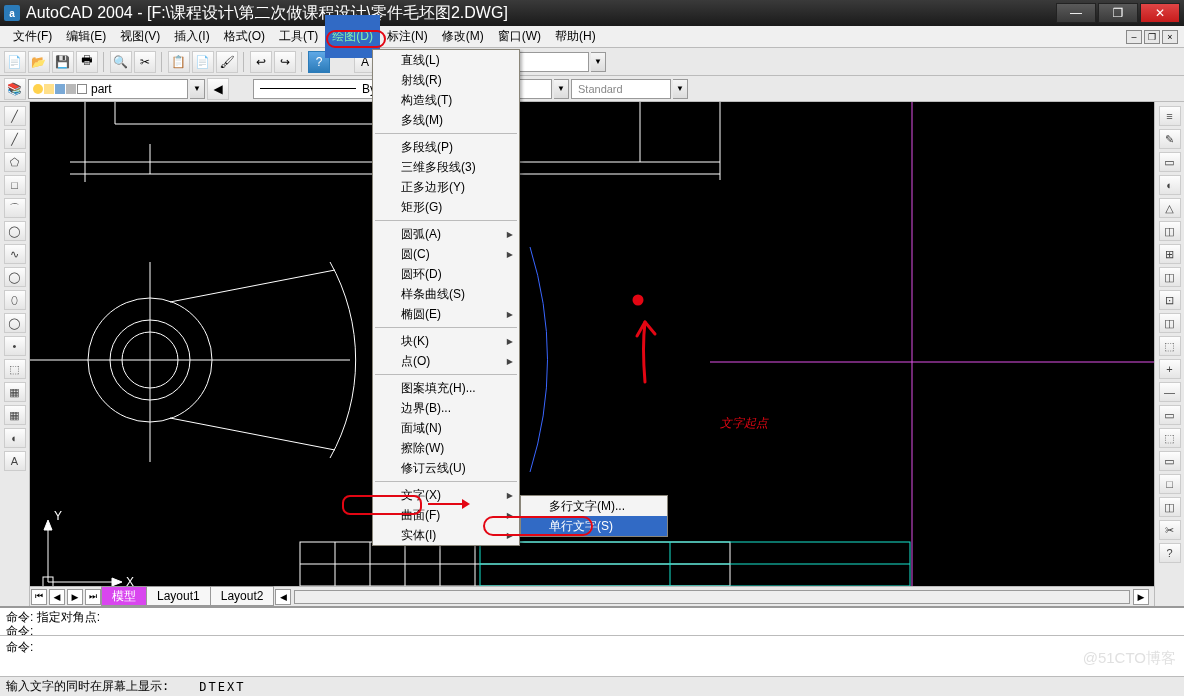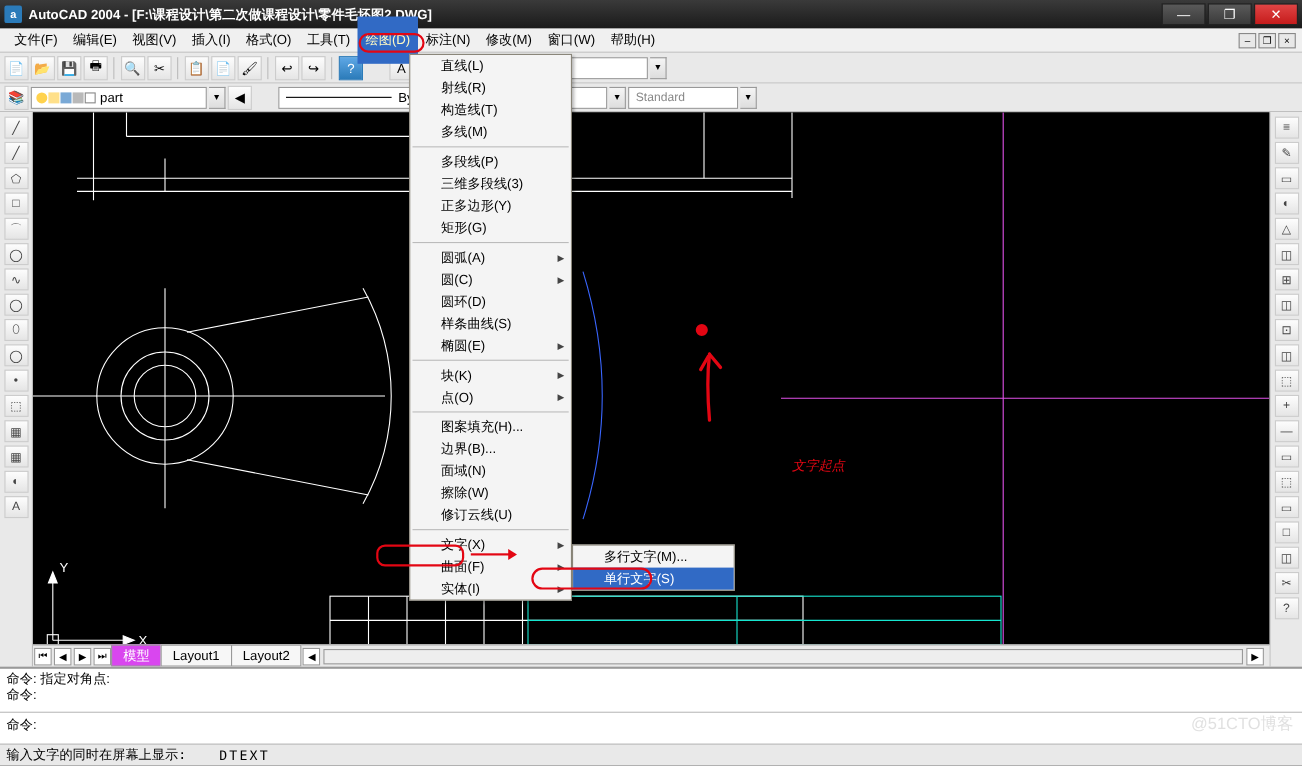--- a/index.html
+++ b/index.html
@@ -1,27 +1,27 @@
 <!DOCTYPE html>
 <html><head>
 <meta charset="utf-8">
 <style>
 * { margin: 0; padding: 0; box-sizing: border-box; font-family: "Microsoft YaHei", "SimSun", Arial, sans-serif; font-size: 12px; }
 body { width: 1184px; height: 696px; background: #fff; position: relative; overflow: hidden; }
 
 .titlebar { height: 26px; background: linear-gradient(#3a3a3a, #1a1a1a); display: flex; align-items: center; padding: 0 4px; color: #fff; }
 .titlebar .appicon { width: 16px; height: 16px; background: #2b7bb9; border-radius: 2px; margin-right: 6px; display: inline-flex; align-items: center; justify-content: center; font-size: 10px; color:#fff; font-weight:bold;}
-.titlebar .titletext { flex: 1; font-size: 12px; font-weight: bold; }
+.titlebar .titletext { flex: 1; font-size: 16px; }
 .titlebar .winbtns { display: flex; }
 .titlebar .winbtn { width: 40px; height: 20px; margin-left: 2px; background: linear-gradient(#5a5a5a,#3a3a3a); border: 1px solid #222; display: flex; align-items: center; justify-content: center; color: #fff; }
 .titlebar .winbtn.close { background: linear-gradient(#e04545,#c51b1b); }
 
 .menubar { height: 22px; background: #f0f0f0; border-bottom: 1px solid #bbb; display: flex; align-items: center; padding: 0 6px; }
 .menubar .menuitem { padding: 13px 7px; cursor: default; position: relative; }
-.menubar .menuitem.open { background: #316ac5; color: #fef9c3; }
+.menubar .menuitem.open { background: #316ac5; color: #86efac; }
 .menubar .mdi-btns { margin-left:auto; display:flex; gap:2px;}
 .menubar .mdi-btns span { width:16px; height:14px; border:1px solid #888; background:#e8e8e8; font-size:9px; display:flex; align-items:center; justify-content:center;}
 
 .red-circle { position: absolute; border: 2px solid #e30613; border-radius: 50%/50%; pointer-events: none; }
 .red-circle.menu { left: 326px; top: 30px; width: 60px; height: 18px; border-radius: 10px; }
 
 .toolbar1 { height: 28px; background: #e9e9e9; border-bottom: 1px solid #bbb; display: flex; align-items: center; padding: 2px 4px; gap: 2px; }
 .tbtn { width: 22px; height: 22px; border: 1px solid #ccc; background: linear-gradient(#fdfdfd,#e5e5e5); display: flex; align-items: center; justify-content: center; font-size: 12px; }
 .tsep { width: 2px; height: 20px; border-left: 1px solid #bbb; margin: 0 3px; }
 .question { background: linear-gradient(#5fa8e6,#2b7bb9); color:#fff; border-color:#2b7bb9;}
@@ -60,21 +60,21 @@
 .dropdown .ditem.hl::after { color:#fff;}
 .dd1 { left: 332px; top: 49px; width: 148px; }
 .dd2 { left: 480px; top: 495px; width: 148px; }
 
 .red-circle.text { left: 342px; top: 495px; width: 80px; height: 20px; border-radius: 8px; }
 .red-arrow-right { position:absolute; left: 428px; top: 503px; width: 40px; height: 2px; background: #e30613; pointer-events:none;}
 .red-arrow-right::after { content:""; position:absolute; right:-2px; top:-4px; border-left:8px solid #e30613; border-top:5px solid transparent; border-bottom:5px solid transparent;}
 .red-circle.singletext { left: 483px; top: 516px; width: 110px; height: 20px; border-radius: 10px; }
 
 .command-area { position:absolute; left:0; right:0; bottom: 20px; height: 70px; background:#fff; border-top: 2px solid #999;}
-.command-log { height: 40px; overflow:hidden; padding: 2px 6px; font-family: SimSun, monospace; font-size:12px; line-height:14px; border-bottom:1px solid #bbb;}
+.command-log { height: 28px; overflow:hidden; padding: 2px 6px; font-family: SimSun, monospace; font-size:12px; line-height:14px; border-bottom:1px solid #bbb;}
 .command-input { height: 22px; display:flex; align-items:center; padding:0 6px; font-family:SimSun, monospace;}
 .command-input .prompt { margin-right:6px;}
 
 .statusbar { position:absolute; left:0; right:0; bottom:0; height:20px; background:#e9e9e9; border-top:1px solid #bbb; display:flex; align-items:center; padding:4px 6px; font-size:11px;}
 .statusbar .stext { margin-right: 30px; font-family:SimSun,monospace;}
 .statusbar .dtext { font-family:SimSun,monospace; letter-spacing:2px;}
 
 .watermark { position:absolute; right:8px; bottom:28px; color:#ccc; font-size:15px; opacity:.6; pointer-events:none;}
 </style>
 </head>

